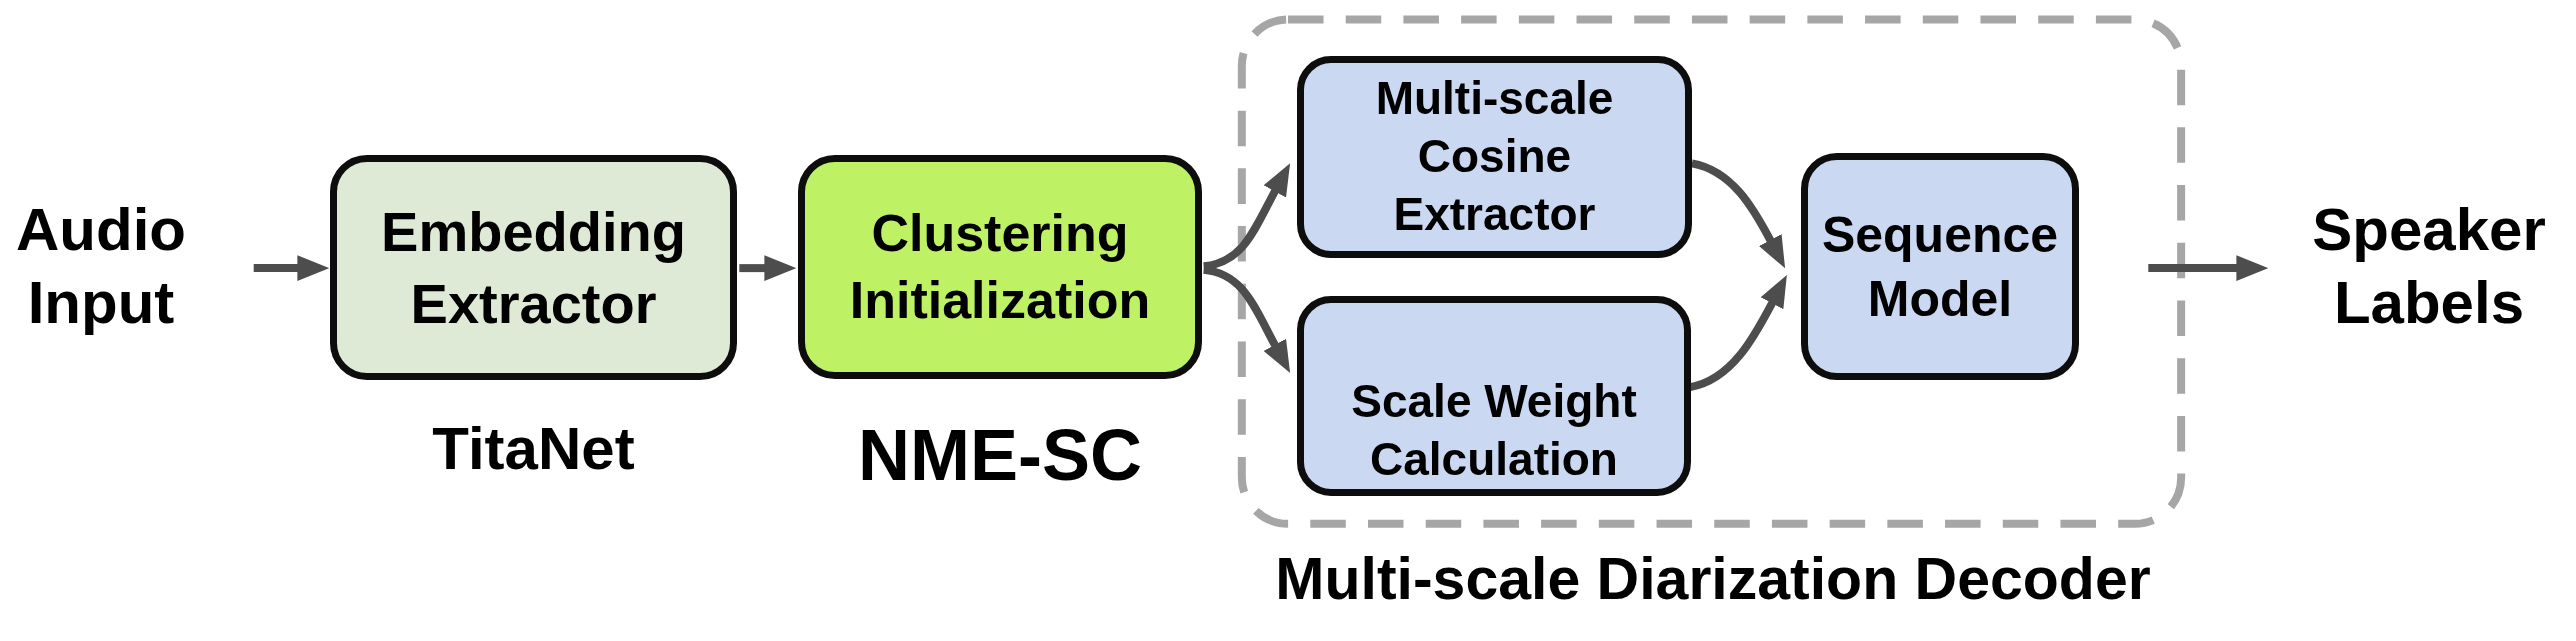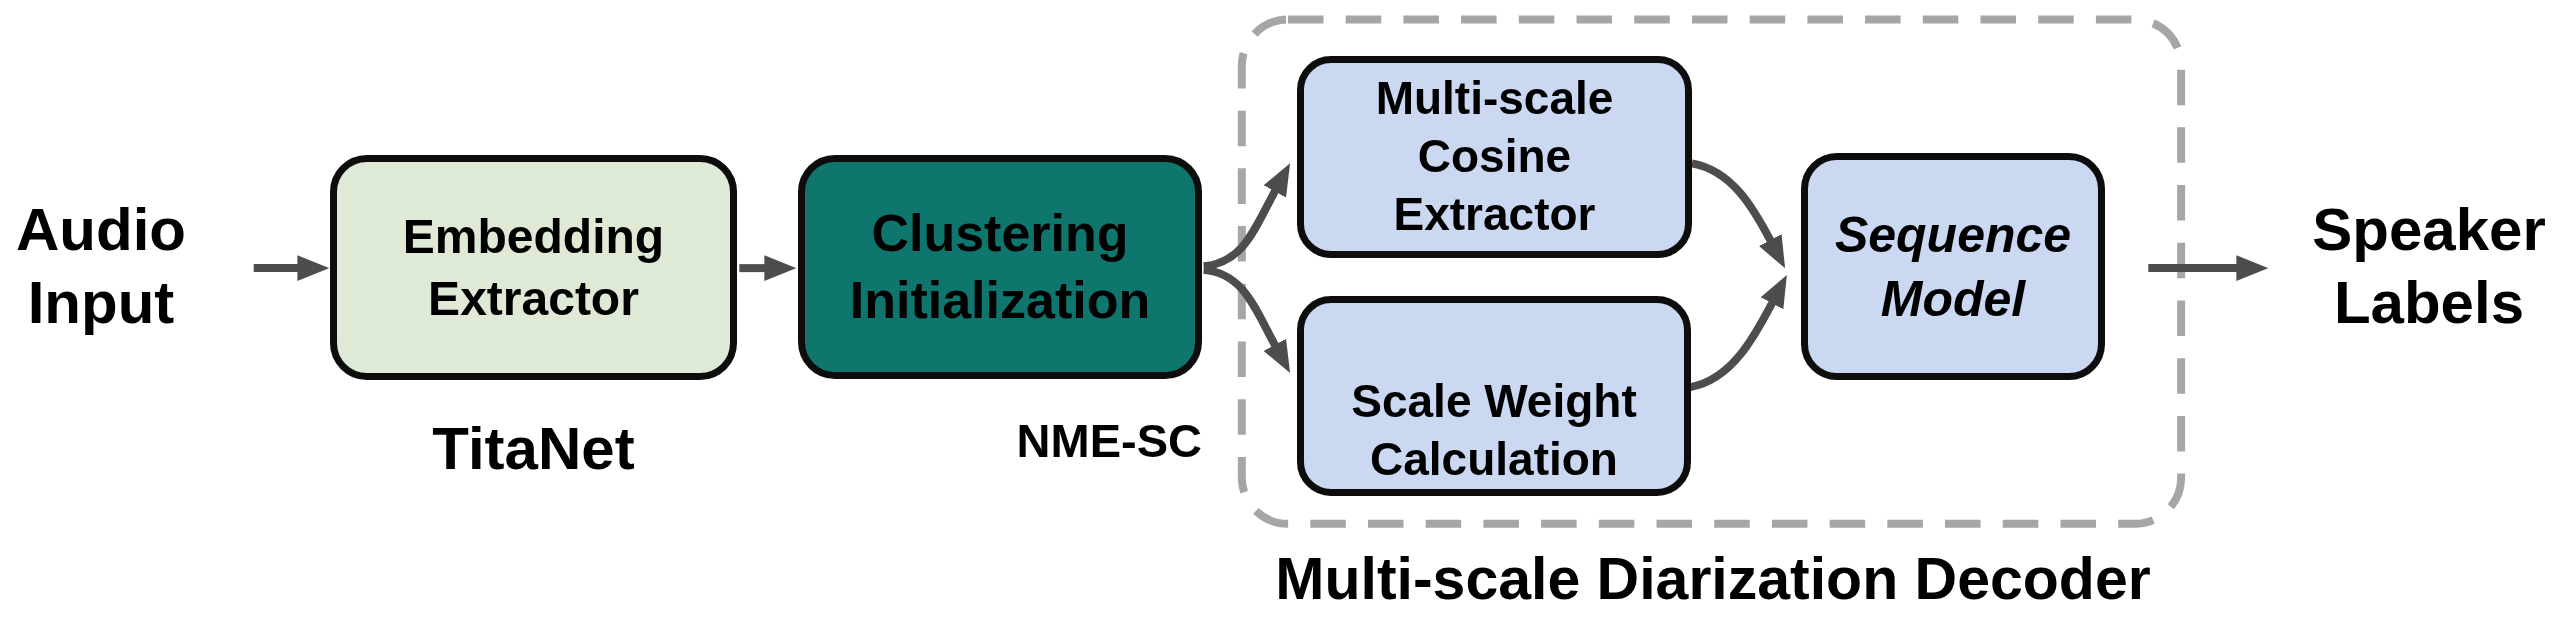--- a/index.html
+++ b/index.html
@@ -21,29 +21,29 @@
     text-align:center;
     white-space:pre-line;
     line-height:1.28;
   }
   .label{
     position:absolute;z-index:2;
     text-align:center;
     white-space:pre-line;
   }
   
-  .n-emb {left:330px; top:155px; width:407px; height:225px; border-radius:37px; font-size:48px;}
+  .n-emb {left:330px; top:155px; width:407px; height:225px; border-radius:37px; font-size:56px;}
   .n-clu {left:798px; top:155px; width:404px; height:224px; border-radius:37px; font-size:52px;}
   .n-cos {left:1297px;top:56px;  width:395px; height:202px; border-radius:34px; font-size:46px; line-height:1.26;}
   .n-swc {left:1297px;top:296px; width:394px; height:200px; border-radius:34px; font-size:46px; line-height:1.26;align-items:flex-end;}
-  .n-seq {left:1801px;top:153px; width:304px; height:227px; border-radius:36px; font-size:50px;font-style:italic;}
+  .n-seq {left:1801px;top:153px; width:278px; height:227px; border-radius:36px; font-size:50px;}
   
   .l-audio  {left:-32px; top:194px; width:266px; font-size:60px; line-height:1.21;}
   .l-titanet{left:330px; top:414px; width:407px; font-size:60px; line-height:1.15;}
-  .l-nmesc  {left:798px; top:414px; width:404px; font-size:47px; line-height:1.15;text-align:right;}
+  .l-nmesc  {left:798px; top:414px; width:404px; font-size:72px; line-height:1.15;}
   .l-mdd    {left:1242px;top:544px; width:942px;font-size:59px; line-height:1.2;}
   .l-spk    {left:2296px;top:194px; width:266px; font-size:60px; line-height:1.21;}
 </style>
 </head>
 <body>
 
 <div class="canvas">
 
   <svg class="flow" viewBox="0 0 2900 722" xmlns="http://www.w3.org/2000/svg">
     <defs>
@@ -65,21 +65,21 @@
 
   <div class="label l-audio">Audio
 Input</div>
 
   <div class="node n-emb" style="background-color: rgb(222, 233, 214);">
     <span>Embedding
 Extractor</span>
   </div>
   <div class="label l-titanet">TitaNet</div>
 
-  <div class="node n-clu" style="background-color: #0f766e;">
+  <div class="node n-clu" style="background-color: #bef264;">
     <span>Clustering
 Initialization</span>
   </div>
   <div class="label l-nmesc">NME-SC</div>
 
   <div class="node n-cos" style="background-color: rgb(203, 216, 242);">
     <span>Multi-scale
 Cosine
 Extractor</span>
   </div>

